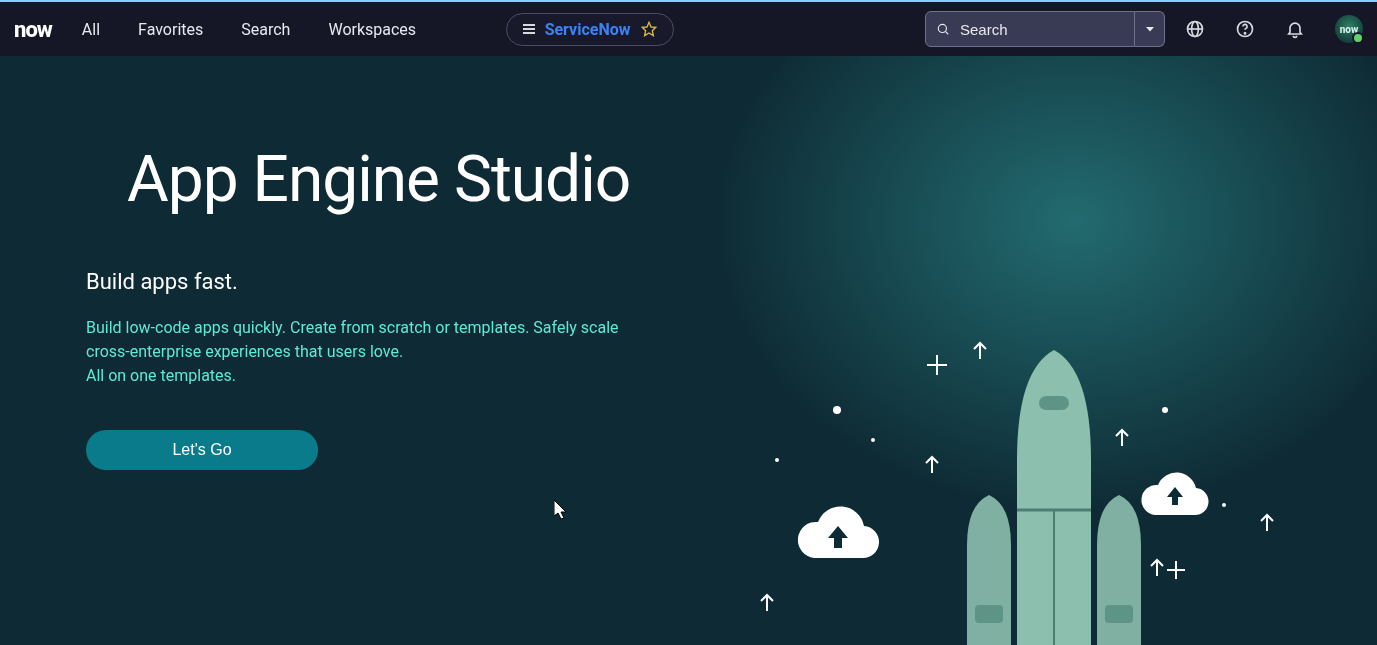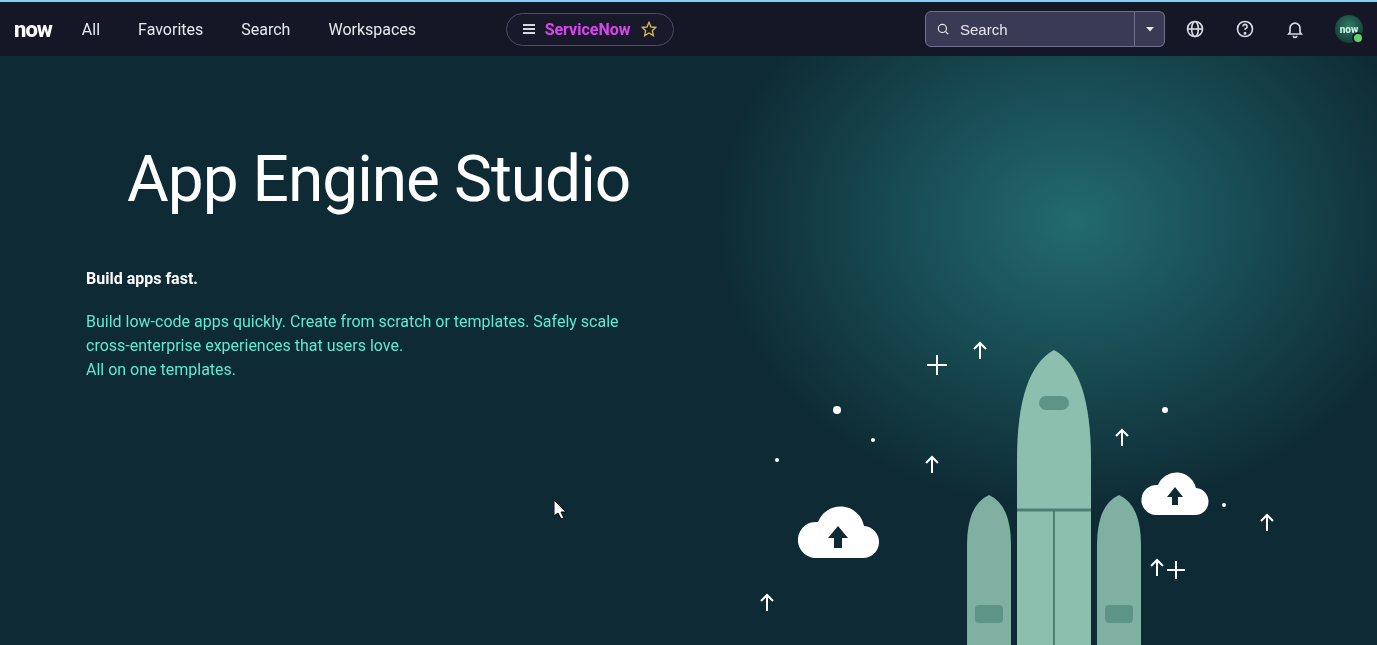--- a/index.html
+++ b/index.html
@@ -17,21 +17,21 @@
     color: #d7d8e0;
     gap: 10px;
   }
   .logo { font-weight: 800; font-size: 22px; letter-spacing: -1px; color:#fff; margin-right: 20px; cursor:pointer;}
   .nav { display:flex; gap: 38px; font-size: 16px; }
   .nav-item { cursor:pointer; color:#e8e8ef; }
   .spacer { flex:1; }
   .pill {
     display:flex; align-items:center; gap:10px;
     border:1px solid #4b4d63; border-radius: 22px;
-    padding: 6px 16px; cursor:pointer; color:#d946ef;
+    padding: 6px 16px; cursor:pointer; color:#3b82f6;
     background:#181a2b;
     margin-right:150px;
   }
   .pill .lines { display:inline-block; width:12px; height:10px; position:relative; }
   .pill .lines::before, .pill .lines::after, .pill .lines span {
     content:""; position:absolute; left:0; right:0; height:2px; background:#d7d8e0;
   }
   .pill .lines::before { top:0; }
   .pill .lines span   { top:4px; display:block;}
   .pill .lines::after  { top:8px; }
@@ -64,21 +64,21 @@
   
   .stage { position:relative; height: calc(645px - 56px); overflow-y:scroll; }
   .bg {
     position:absolute; inset:0;
     background:
       radial-gradient(520px 420px at 78% 28%, rgba(50,160,160,0.55), rgba(13,42,50,0) 70%),
       linear-gradient(#0e2a34,#0e2a34);
   }
   .copy { position:relative; padding: 90px 0 0 86px; color:#fff; max-width:720px; }
   .copy h1 { font-size:64px; font-weight:400; line-height:1.05; letter-spacing:-1px;margin-left:41px; }
-  .copy h2 { font-size:16px; font-weight:700; margin-top:56px; }
+  .copy h2 { font-size:22px; font-weight:400; margin-top:56px; }
   .copy p  { font-size:16px; line-height:1.5; margin-top:22px; color:#5eead4; max-width:560px;}
   .cta {
     display:inline-flex; align-items:center; justify-content:center;
     margin-top:42px; width:232px; height:40px;
     background:#0a7b8a; color:#fff; border:none; border-radius:22px;
     font-size:16px; cursor:pointer;
   }
 
   
   .illus { position:absolute; right:0; bottom:-10px; width:640px; height:360px; pointer-events:none; }
@@ -158,20 +158,21 @@
 <div class="stage">
   <div class="bg"></div>
 
   <div class="copy">
     <h1>App Engine Studio</h1>
     <h2>Build apps fast.</h2>
     <p>
       <span>Build low-code apps quickly. Create from scratch or templates. Safely scale cross-enterprise experiences that users love.</span><br>
       <span>All on one templates.</span>
     </p>
+    <button class="cta">Let's Go</button>
   </div>
 
   <svg class="illus" viewBox="0 0 640 360">
 
     <circle cx="100" cy="115" r="4" fill="#fff"></circle>
     <circle cx="136" cy="145" r="2" fill="#fff"></circle>
     <circle cx="40" cy="165" r="2" fill="#fff"></circle>
     <circle cx="428" cy="115" r="3" fill="#fff"></circle>
     <circle cx="487" cy="210" r="2" fill="#fff"></circle>
 

